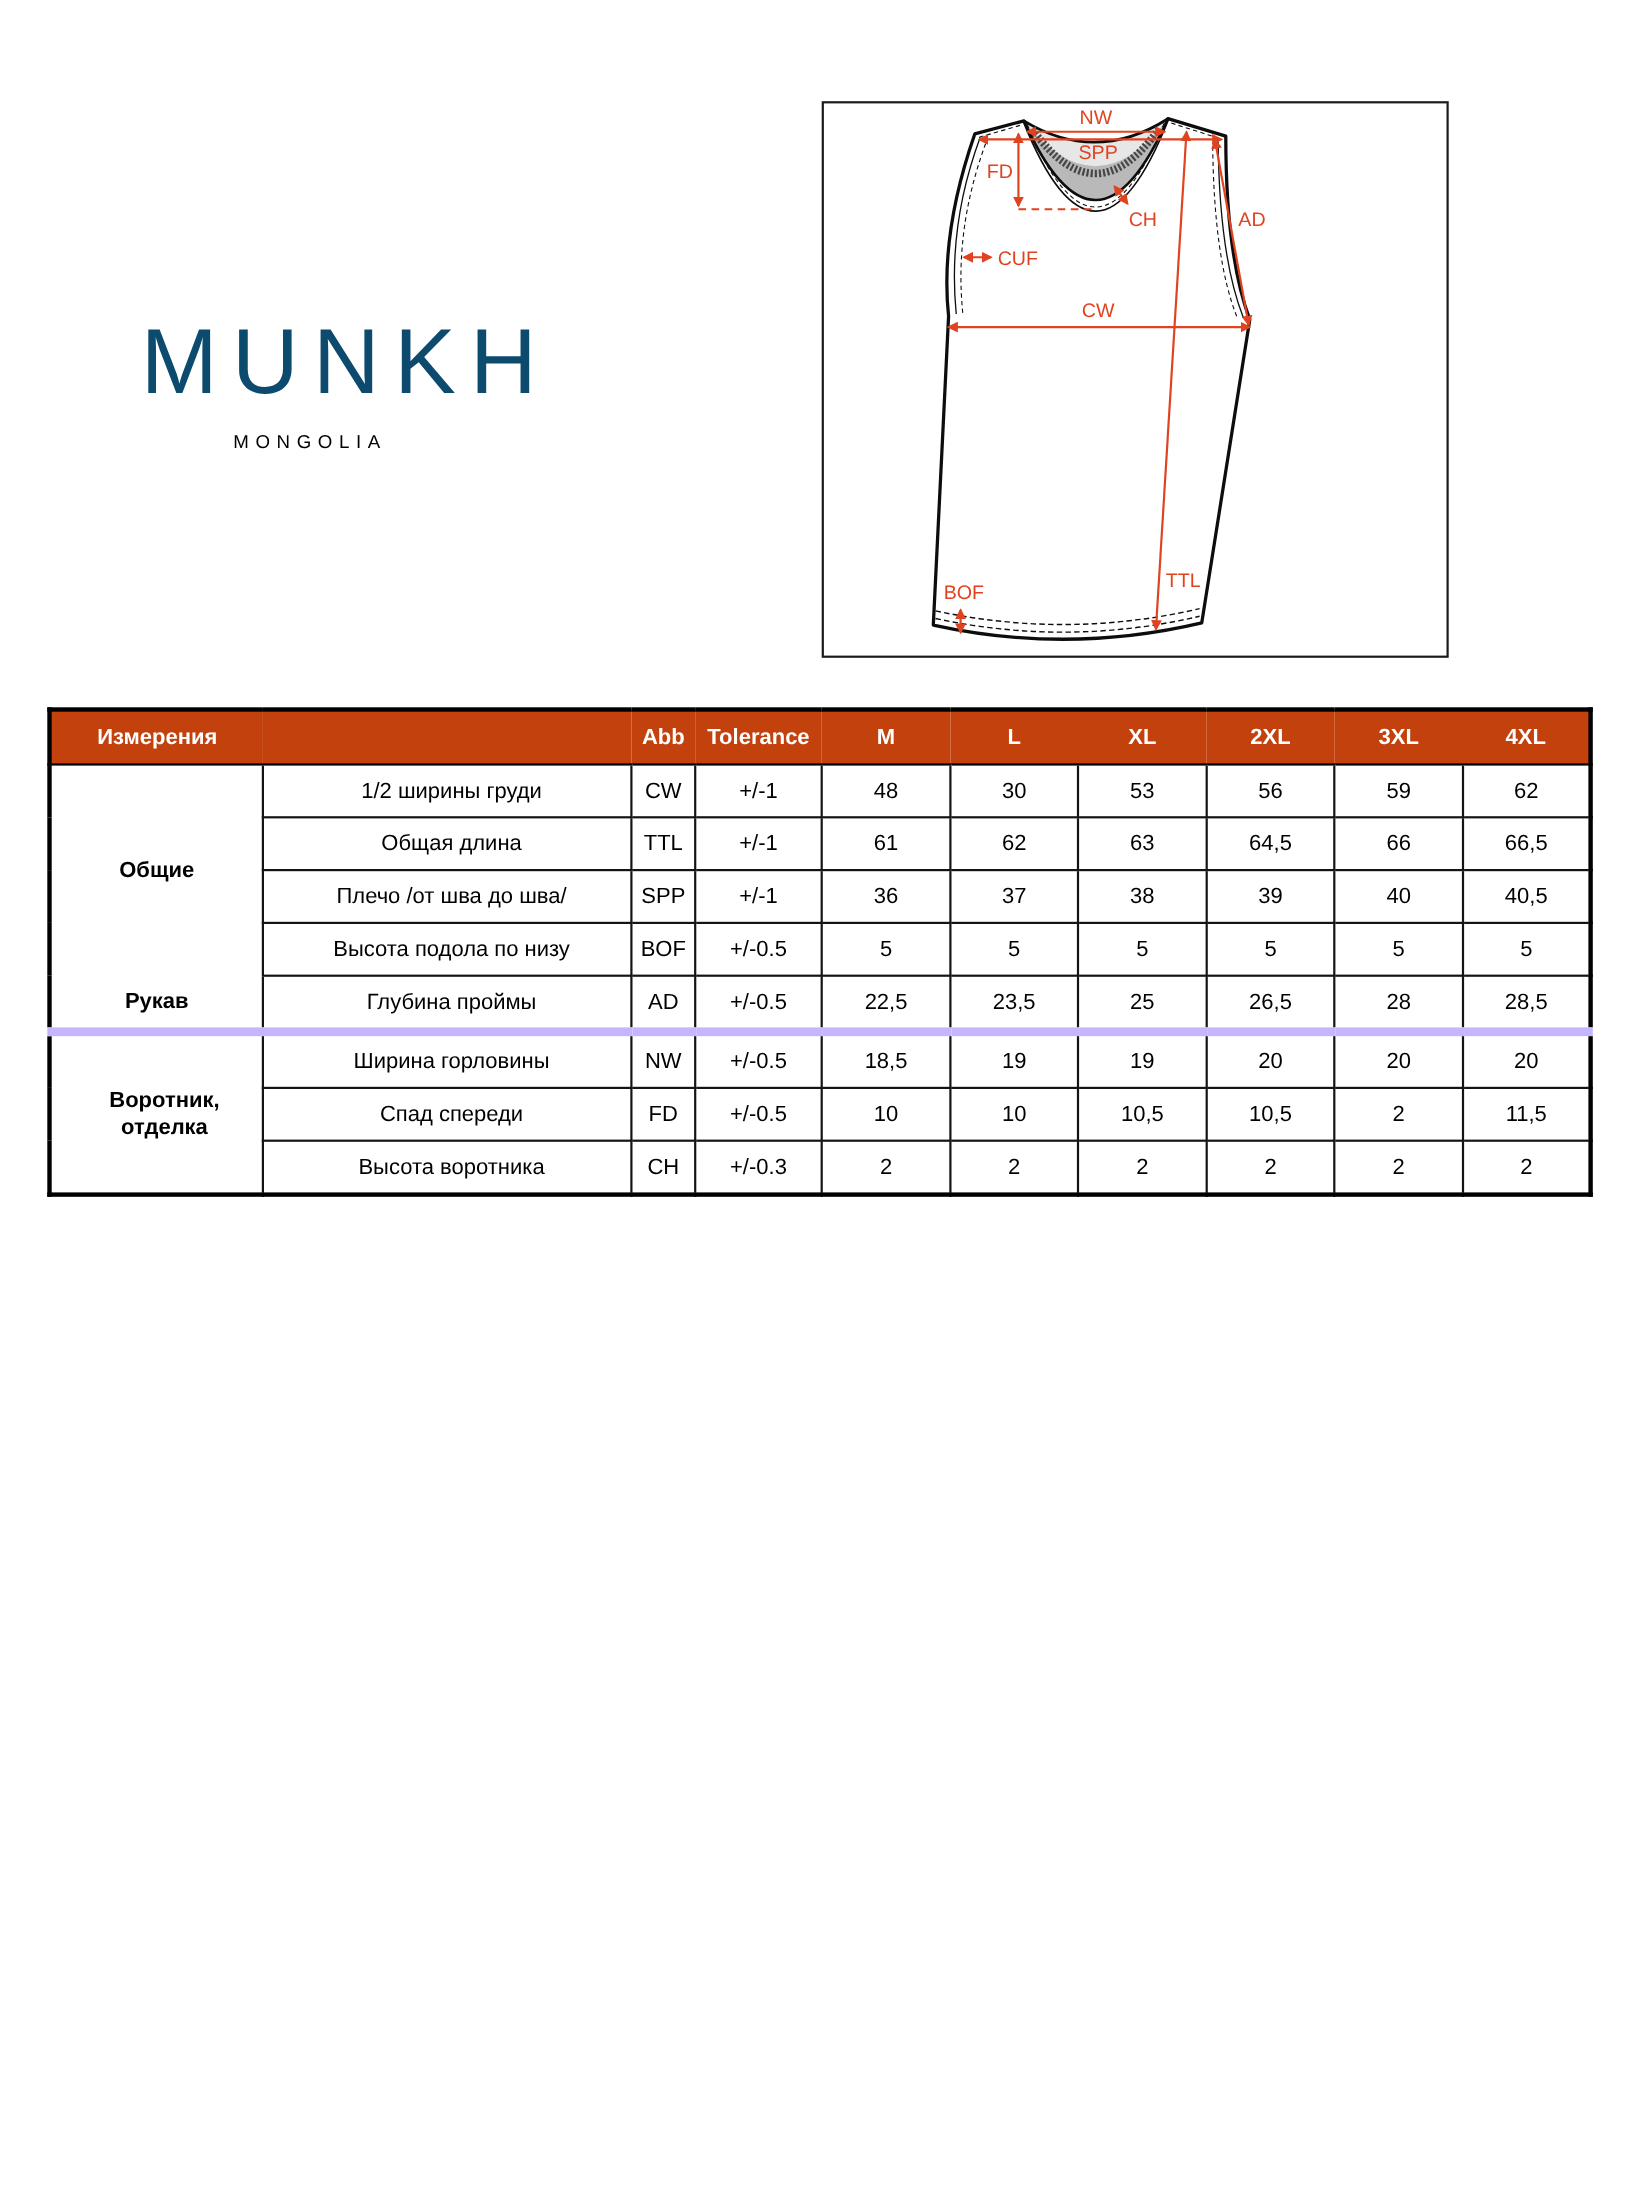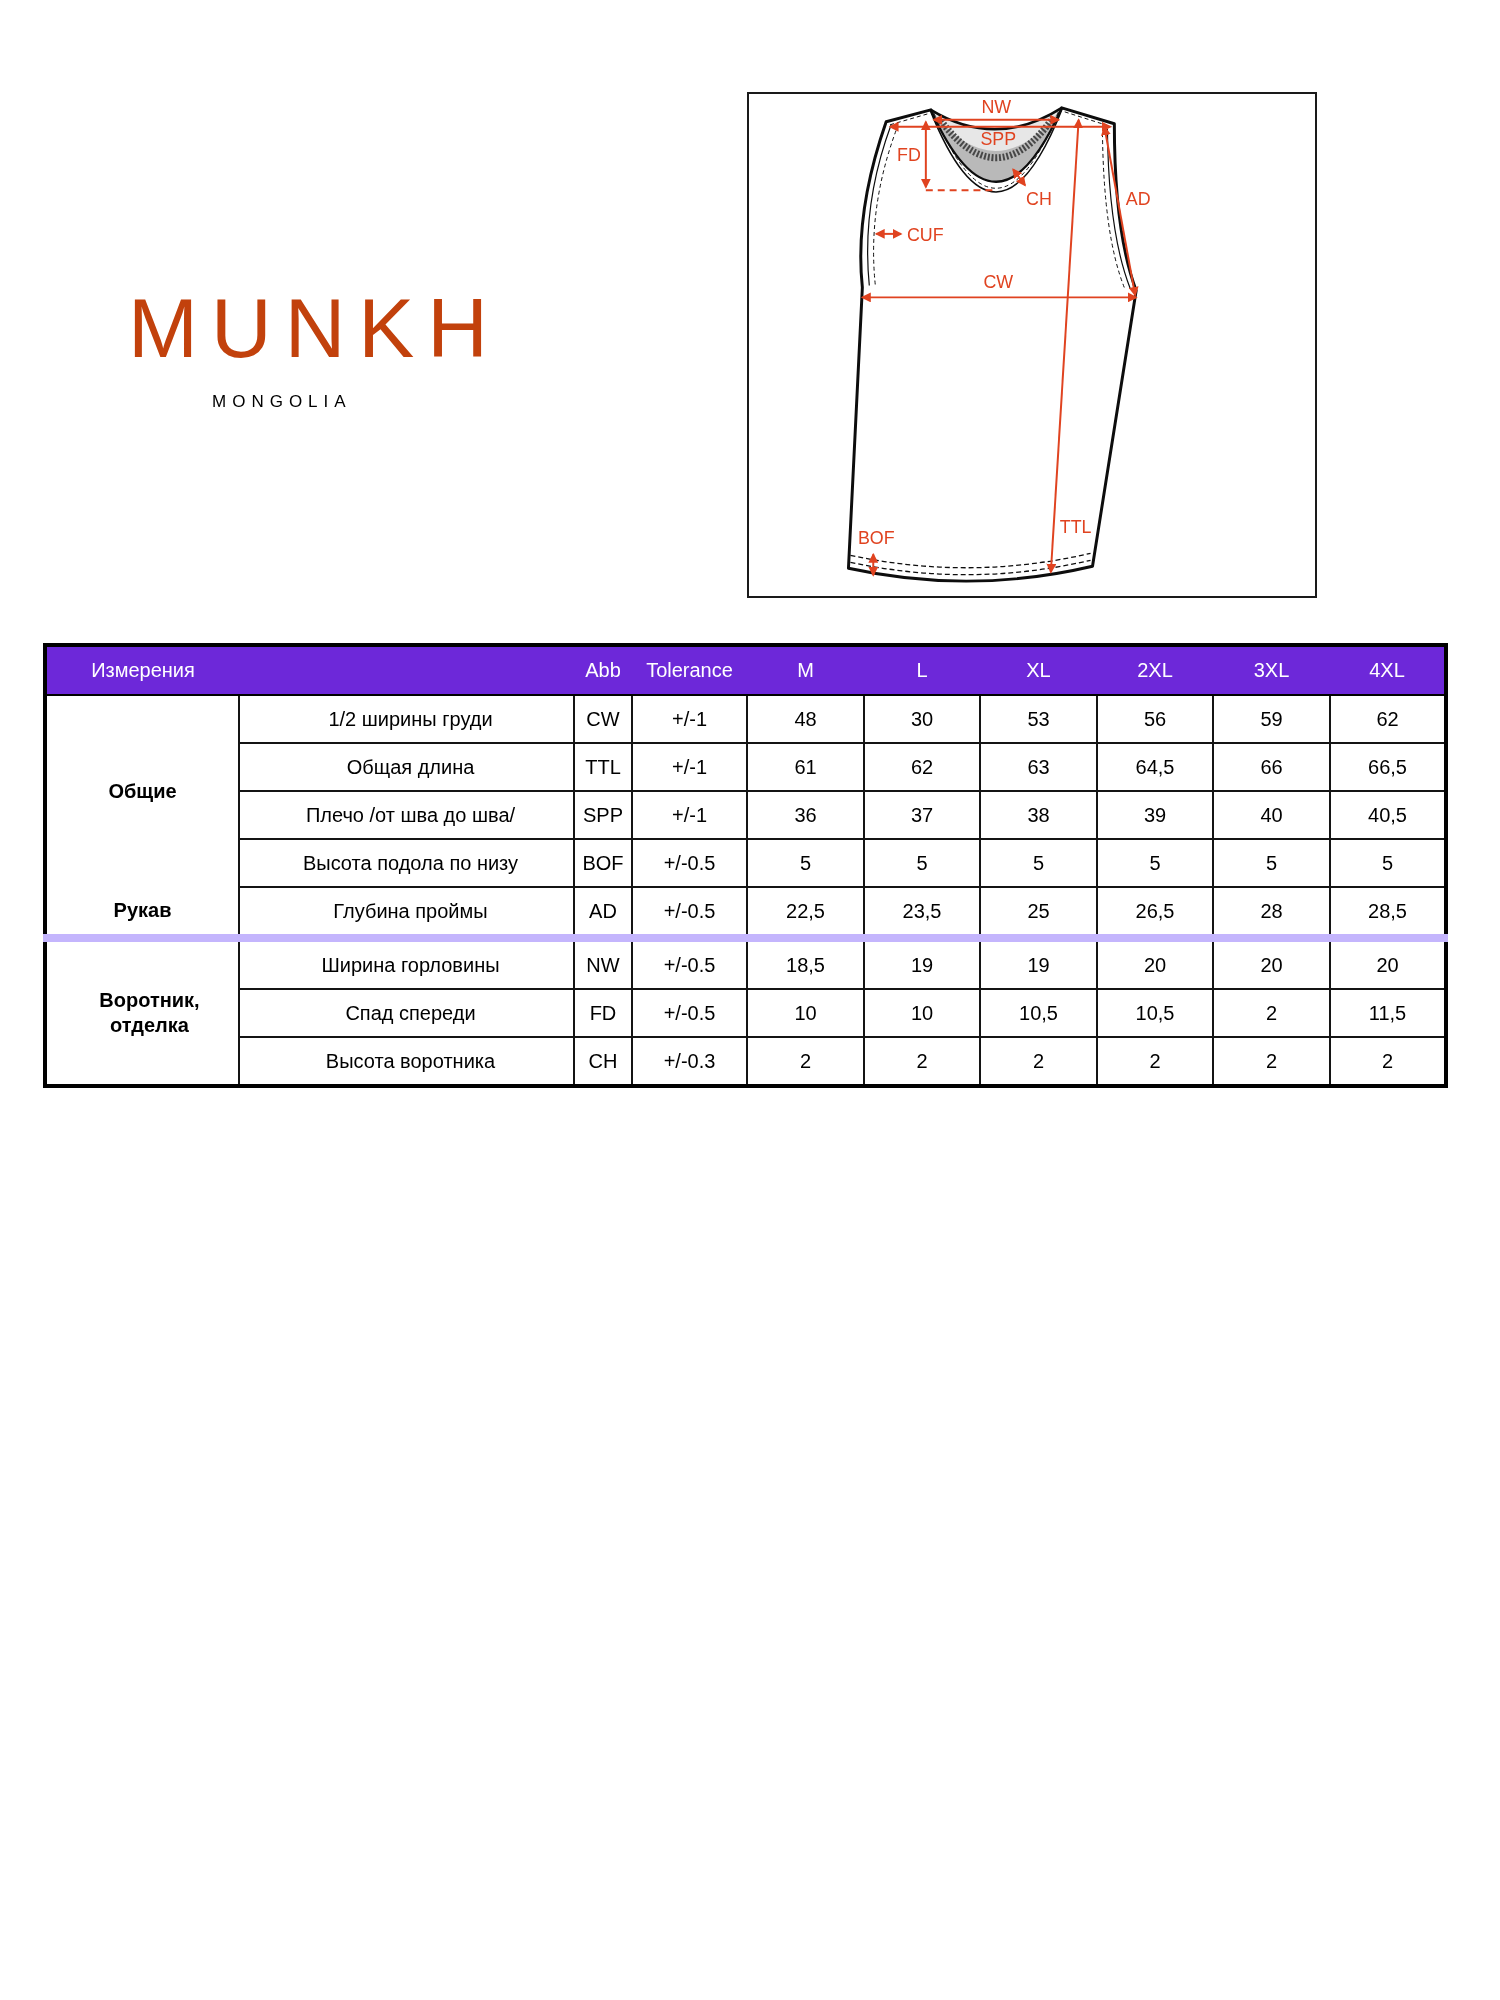--- a/index.html
+++ b/index.html
@@ -1,33 +1,33 @@
 <!DOCTYPE html>
 <html><head>
 <meta charset="utf-8">
 <style>
   html,body{margin:0;padding:0;background:#fff;}
   .page{position:relative;width:1500px;height:2000px;background:#fff;overflow:hidden;
         font-family:"Liberation Sans",sans-serif;color:#000;}
 
   
   .logo{position:absolute;left:128px;top:286px;}
-  .logo .brand{font-size:84px;line-height:1;letter-spacing:13px;color:#c2410c;font-weight:400;}
+  .logo .brand{font-size:84px;line-height:1;letter-spacing:13px;color:#0c4a6e;font-weight:400;}
   .logo .country{margin-top:22px;margin-left:84px;font-size:17px;letter-spacing:6px;color:#000000;}
 
   
   .diagram{position:absolute;left:747px;top:92px;width:570px;height:506px;
            box-sizing:border-box;border:2px solid #1a1a1a;background:#fff;}
   .diagram svg{display:block;width:100%;height:100%;}
   .diagram text{font-family:"Liberation Sans",sans-serif;font-size:18px;fill:#e04320;}
 
   
   .spec{position:absolute;left:43px;top:643px;width:1401px;border-collapse:collapse;
         table-layout:fixed;border:4px solid #000;font-size:20px;}
-  .spec th{background:#6d28d9;color:#fff;font-weight:400;height:47px;padding:0;
+  .spec th{background:#c2410c;color:#fff;font-weight:700;height:47px;padding:0;
            border:0;border-bottom:2px solid #000;text-align:center;vertical-align:middle;}
   .spec td{border:2px solid #141414;height:46px;padding:0;text-align:center;vertical-align:middle;}
   .spec td.name{text-align:center;padding-left:8px;}
   .spec td.group{text-align:center;font-weight:bold;}
   .spec td.g-top{border-bottom:0;}
   .spec td.g-bottom{border-top:0;}
   .spec tr.r-sep td{border-bottom:8px solid #c4b5fd;}
   .spec td.g-collar{border-top:4px solid #000;}
   .spec td.wrap{padding-left:14px;line-height:1.25;}
 </style>

